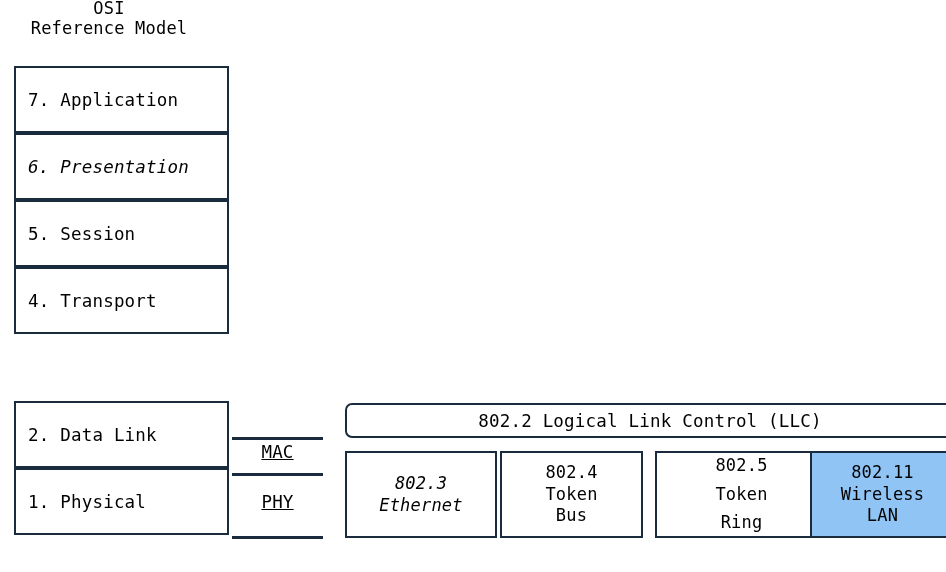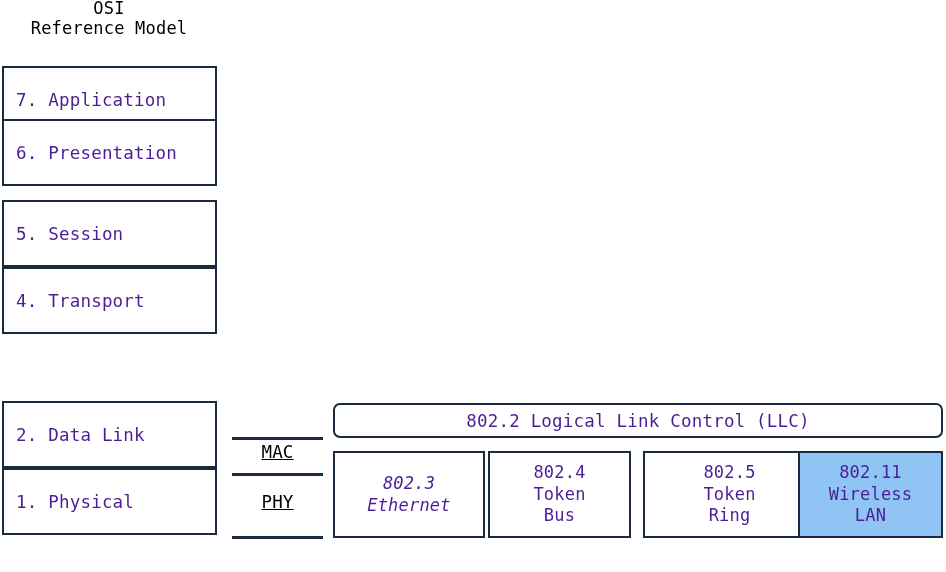--- a/index.html
+++ b/index.html
@@ -36,21 +36,22 @@
   .title-line { display: block; white-space: nowrap; }
 
   
   .box {
     position: absolute;
     box-sizing: border-box;
     border: 2px solid #1b2b3e;
     background: #ffffff;
     display: flex;
     align-items: center;
-    color: #4c1d95;
+    color: #000000;
+    margin-left: 12px;
   }
 
   
   .osi-layer {
     left: 2px;
     width: 215px;
     height: 67px;
     justify-content: flex-start;
     padding-left: 12px;
     font-size: 17.5px;
@@ -112,21 +113,21 @@
 <body>
 
 <div id="canvas">
 
   <div class="title-block">
     <span class="title-line">OSI</span>
     <span class="title-line">Reference Model</span>
   </div>
 
   <div class="box osi-layer" style="top:66px;">7. Application</div>
-  <div class="box osi-layer" style="top:119px;">6. Presentation</div>
+  <div class="box osi-layer" style="top:133px;font-style:italic;">6. Presentation</div>
   <div class="box osi-layer" style="top:200px;">5. Session</div>
   <div class="box osi-layer" style="top:267px;">4. Transport</div>
   <div class="box osi-layer" style="top:401px;">2. Data Link</div>
   <div class="box osi-layer" style="top:468px;">1. Physical</div>
 
   <div class="rule" style="top:437px;"></div>
   <div class="sublayer-label" style="top:442px;">MAC</div>
 
   <div class="rule" style="top:473px;"></div>
   <div class="sublayer-label" style="top:492px;">PHY</div>
@@ -139,21 +140,21 @@
     <span class="pline">802.3</span>
     <span class="pline">Ethernet</span>
   </div>
 
   <div class="box proto-box" style="left:488px; width:143px;text-align:right;">
     <span class="pline">802.4</span>
     <span class="pline">Token</span>
     <span class="pline">Bus</span>
   </div>
 
-  <div class="box proto-box" style="left:643px; width:173px;">
+  <div class="box proto-box" style="left:643px; width:173px;gap:7px;">
     <span class="pline">802.5</span>
     <span class="pline">Token</span>
     <span class="pline">Ring</span>
   </div>
 
   <div class="box proto-box highlight" style="left:798px; width:145px;">
     <span class="pline">802.11</span>
     <span class="pline">Wireless</span>
     <span class="pline">LAN</span>
   </div>

